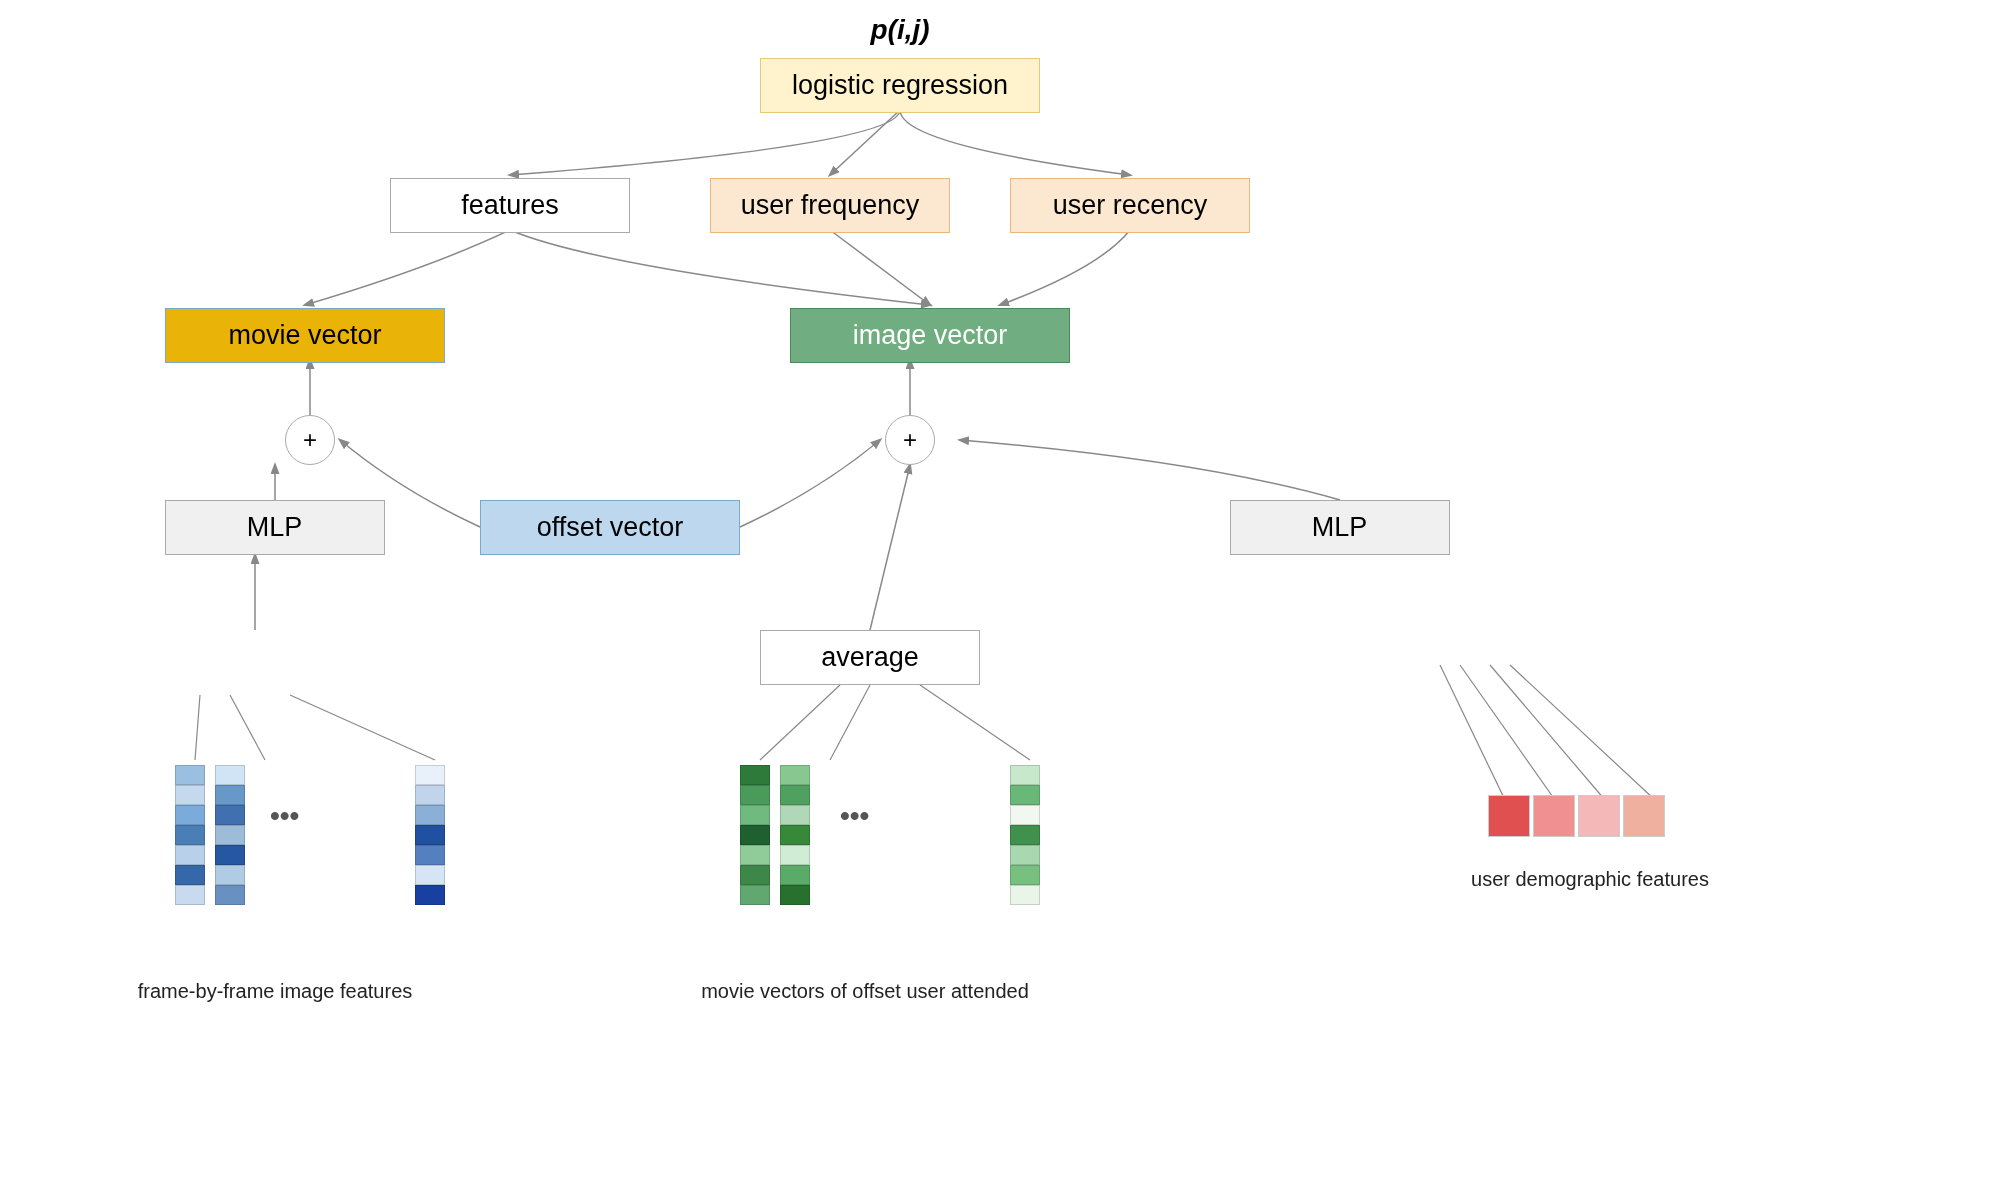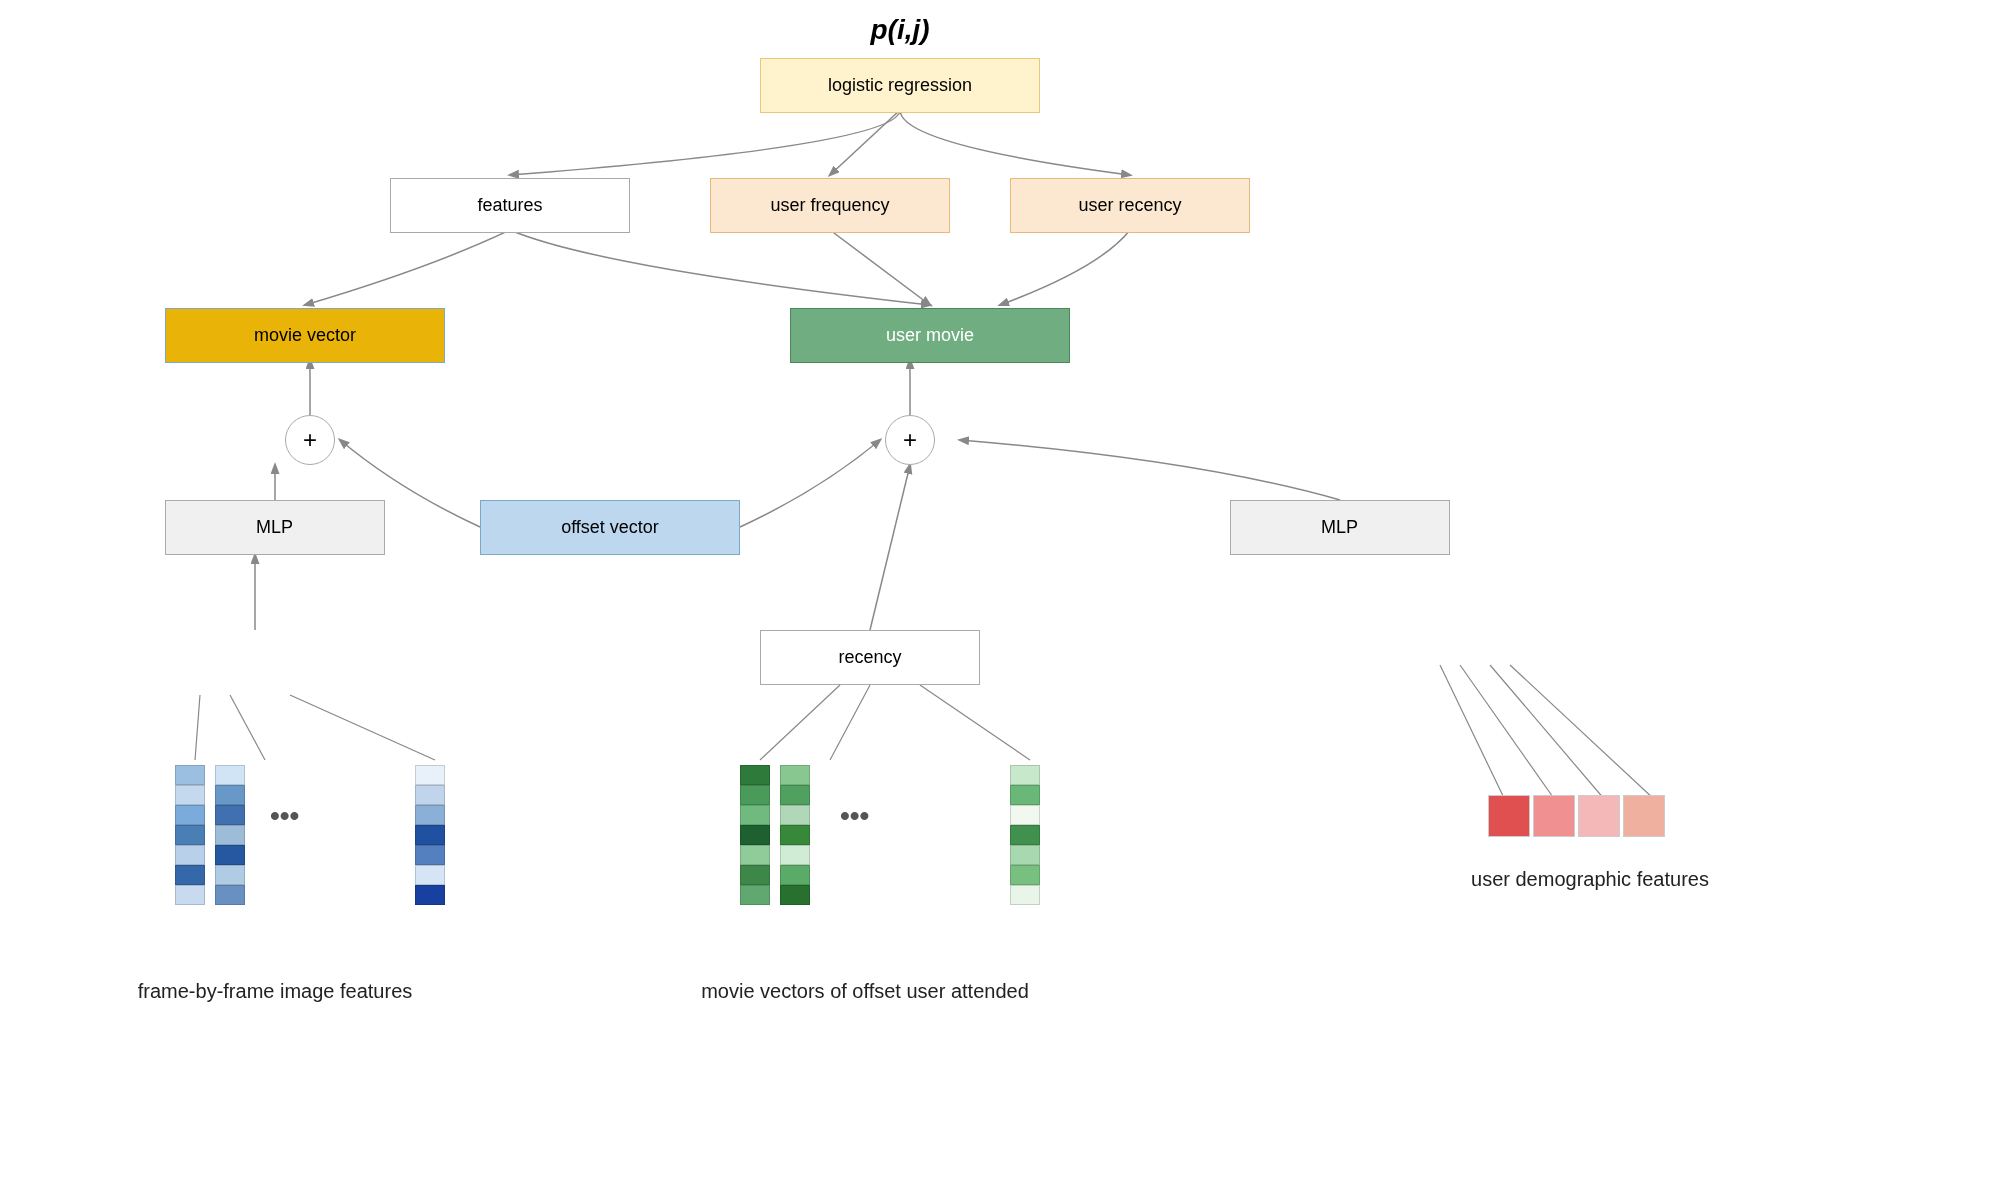--- a/index.html
+++ b/index.html
@@ -24,21 +24,21 @@
       height: 1189px;
       pointer-events: none;
     }
     
     .node {
       position: absolute;
       display: flex;
       align-items: center;
       justify-content: center;
       text-align: center;
-      font-size: 18px;
+      font-size: 27px;
     }
     .node-box {
       border: 1.5px solid #aaa;
       background: #fff;
       padding: 10px 20px;
     }
     .node-logistic {
       background: #fef3cd;
       border: 1.5px solid #e8c97a;
     }
@@ -189,21 +189,21 @@
 
   <div class="node node-box node-user-recency" style="left:1010px; top:178px; width:240px; height:55px; background:#fce8d0; border:1.5px solid #e8b87a;">
     <span>user recency</span>
   </div>
 
   <div class="node node-box node-movie-vec" style="left:165px; top:308px; width:280px; height:55px;">
     <span>movie vector</span>
   </div>
 
   <div class="node node-box node-user-vec" style="left:790px; top:308px; width:280px; height:55px;">
-    <span>user movie</span>
+    <span>image vector</span>
   </div>
 
   <div class="node node-plus" style="left:285px; top:415px;">
     <span>+</span>
   </div>
 
   <div class="node node-plus" style="left:885px; top:415px;">
     <span>+</span>
   </div>
 
@@ -214,21 +214,21 @@
   <div class="node node-box node-offset-vec" style="left:480px; top:500px; width:260px; height:55px;">
     <span>offset vector</span>
   </div>
 
   <div class="node node-box node-mlp" style="left:1230px; top:500px; width:220px; height:55px;">
     <span>MLP</span>
   </div>
 
 
   <div class="node node-box node-average" style="left:760px; top:630px; width:220px; height:55px;">
-    <span>recency</span>
+    <span>average</span>
   </div>
 
   <div class="feature-col" style="left:175px; top:765px;">
     <div class="cell" style="background:#9bbfe0;"></div>
     <div class="cell" style="background:#c5d9ee;"></div>
     <div class="cell" style="background:#7aabda;"></div>
     <div class="cell" style="background:#4a7fb5;"></div>
     <div class="cell" style="background:#b8d0ea;"></div>
     <div class="cell" style="background:#3568a8;"></div>
     <div class="cell" style="background:#c8daf0;"></div>

